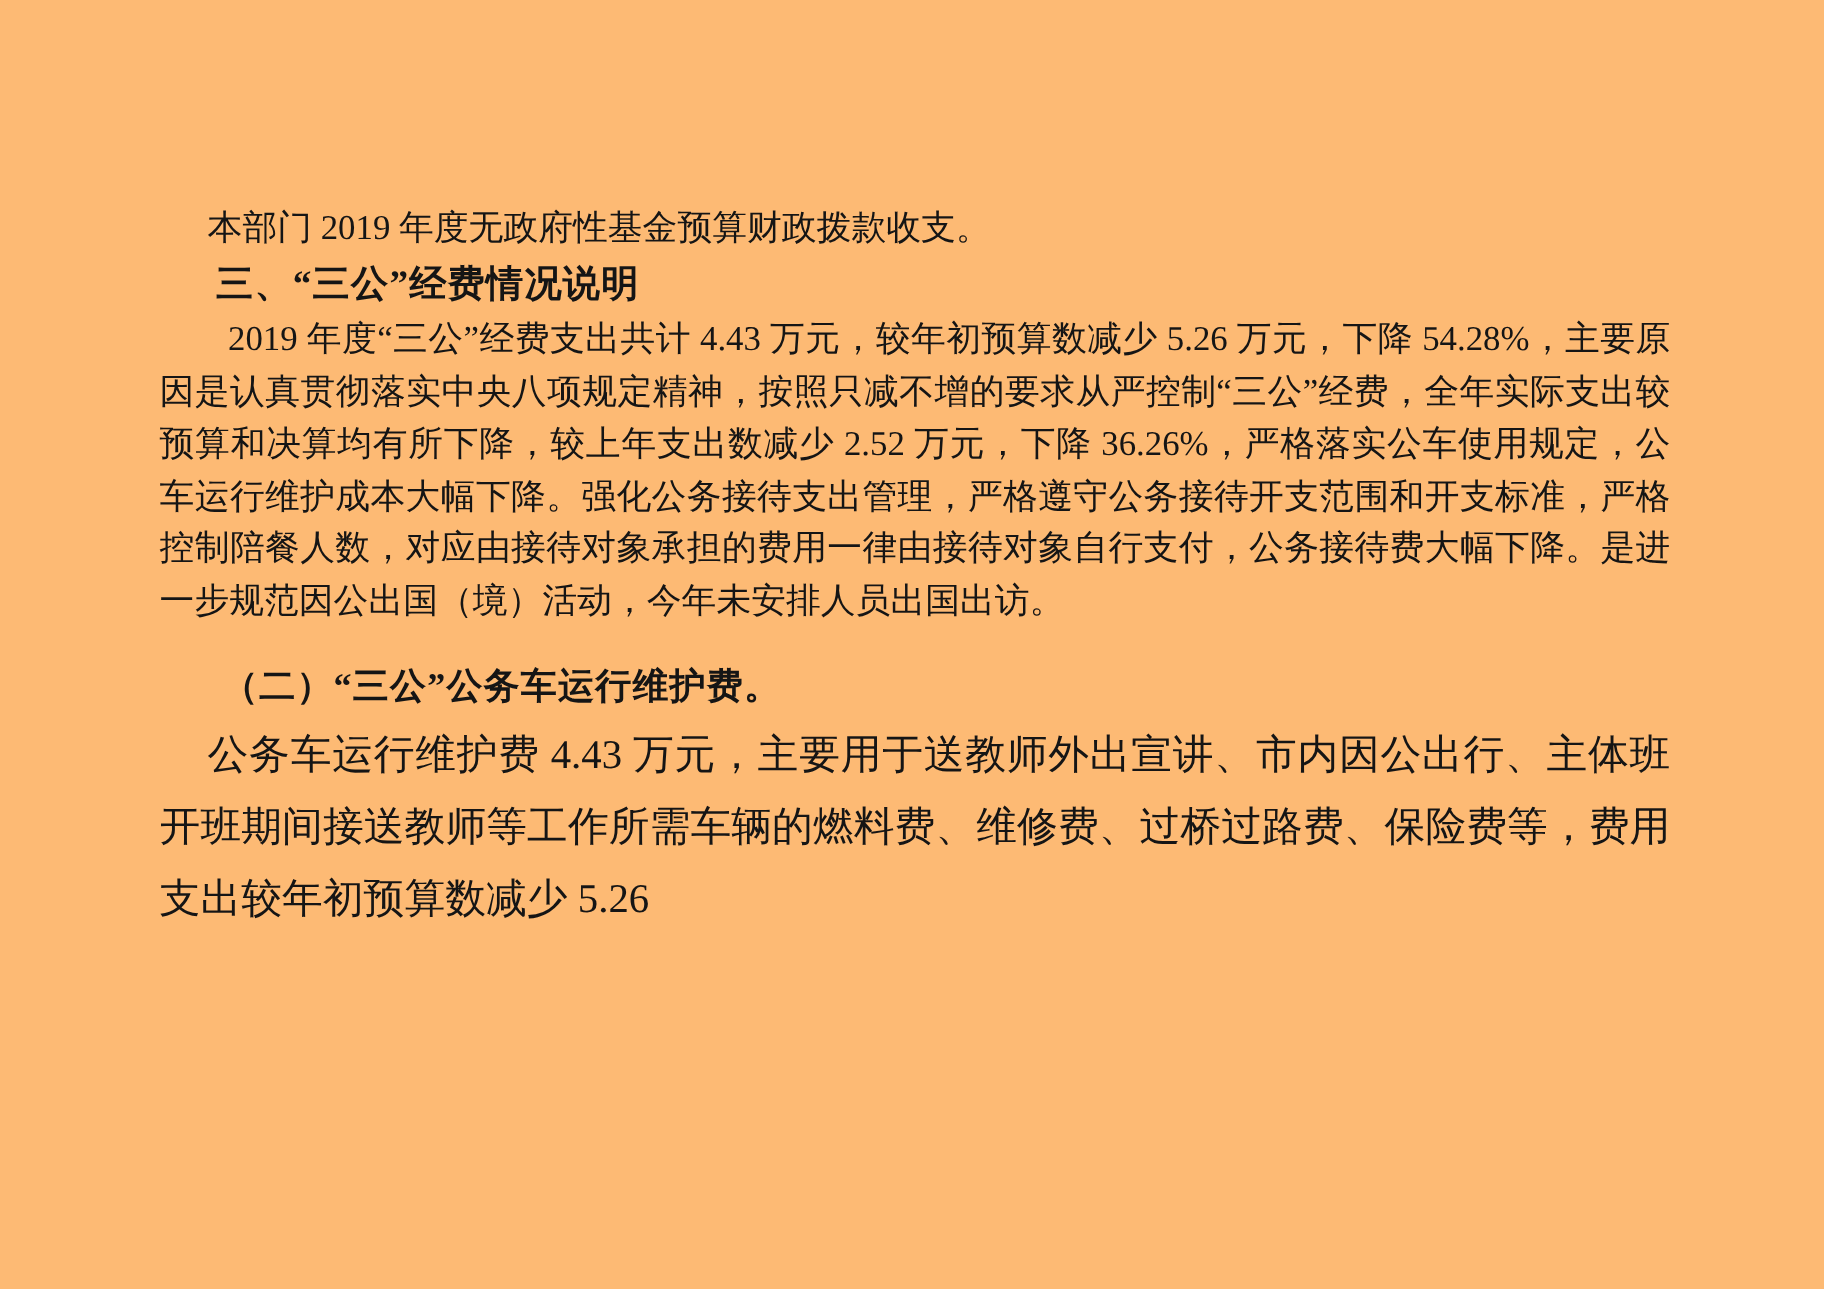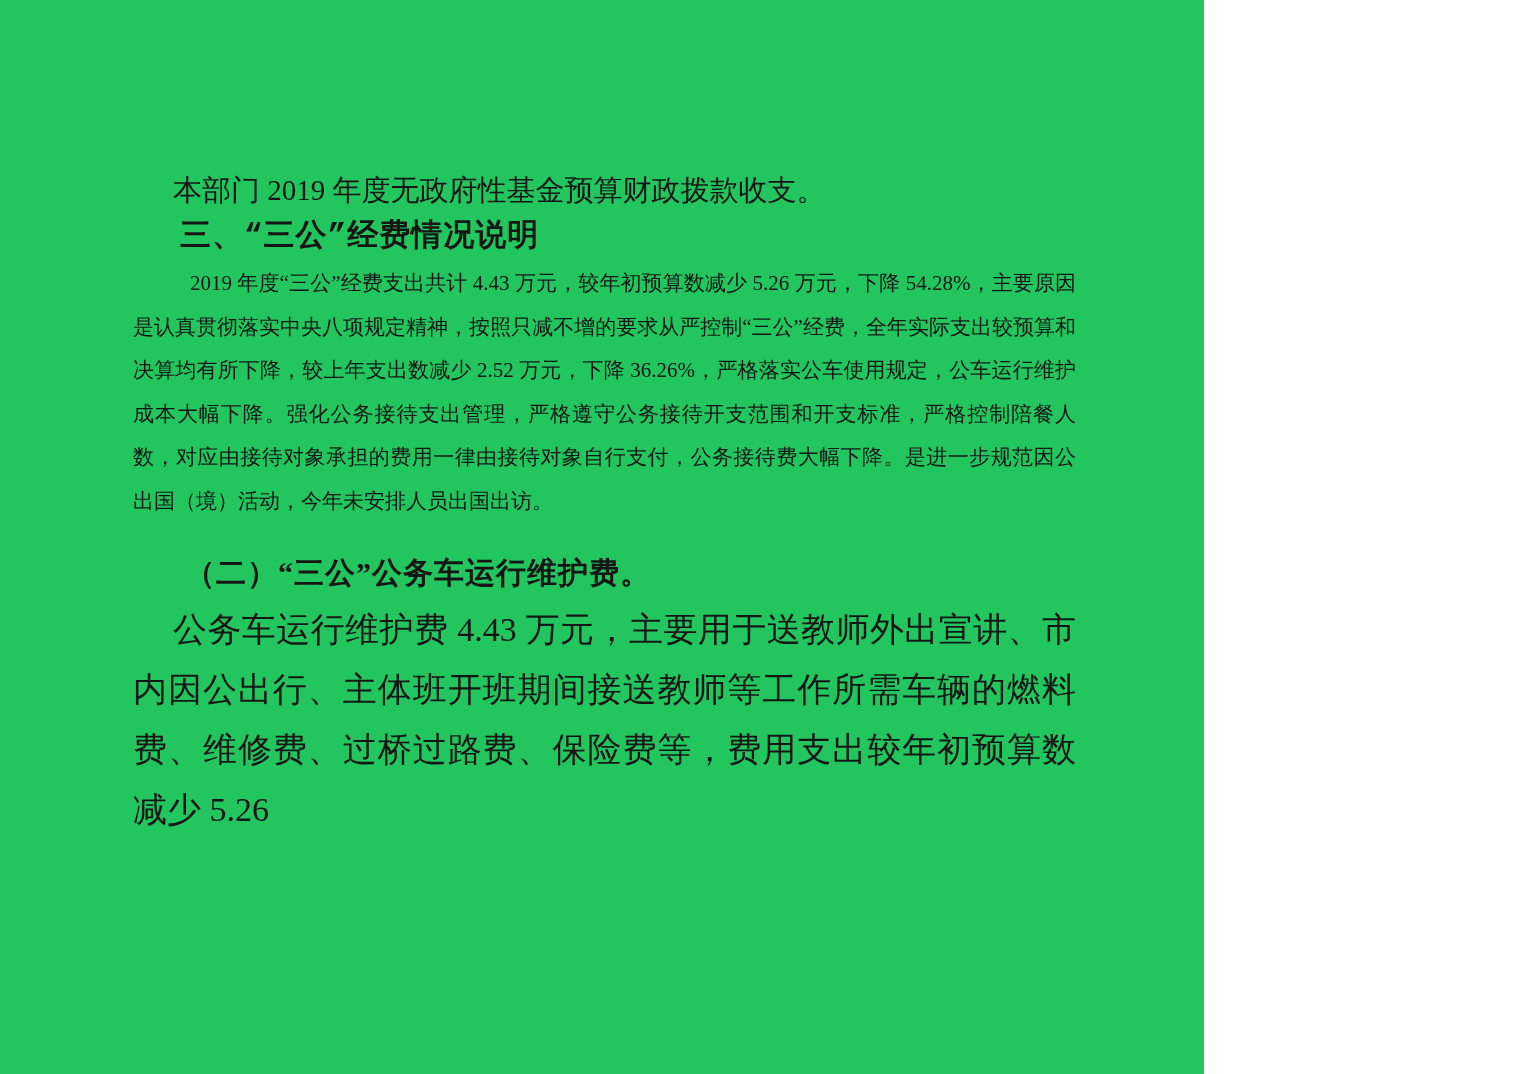--- a/index.html
+++ b/index.html
@@ -9,50 +9,50 @@
   }
   body {
     width: 1520px;
     height: 1074px;
     overflow: hidden;
     font-family: "Liberation Serif", "DejaVu Serif", serif;
     color: #151515;
   }
   .page {
     box-sizing: border-box;
-    width: 1204px;
+    width: 1520px;
     height: 1074px;
     padding: 168px 128px 0 133px;
-    background: #22c55e;
+    background: #fdba74;
   }
   .page p {
     margin: 0;
     padding: 0;
   }
   .p-intro {
     font-size: 29px;
     line-height: 44px;
     text-indent: 40px;
   }
   .h-section {
     font-size: 31px;
     line-height: 50px;
     font-weight: bold;
     text-indent: 47px;
-    font-family: Liberation Mono, monospace;
+    font-family: Liberation Serif, serif;
     letter-spacing: 1px;
   }
   .h-sub1 {
     font-size: 30px;
     line-height: 54px;
     text-indent: 57px;
     letter-spacing: 2px;
   }
   .p-body {
-    font-size: 21px;
+    font-size: 29px;
     line-height: 43.5px;
     text-indent: 57px;
     text-align: justify;
     text-justify: inter-ideograph;
   }
   .h-sub2 {
     font-size: 30px;
     line-height: 54px;
     font-weight: bold;
     text-indent: 52px;

